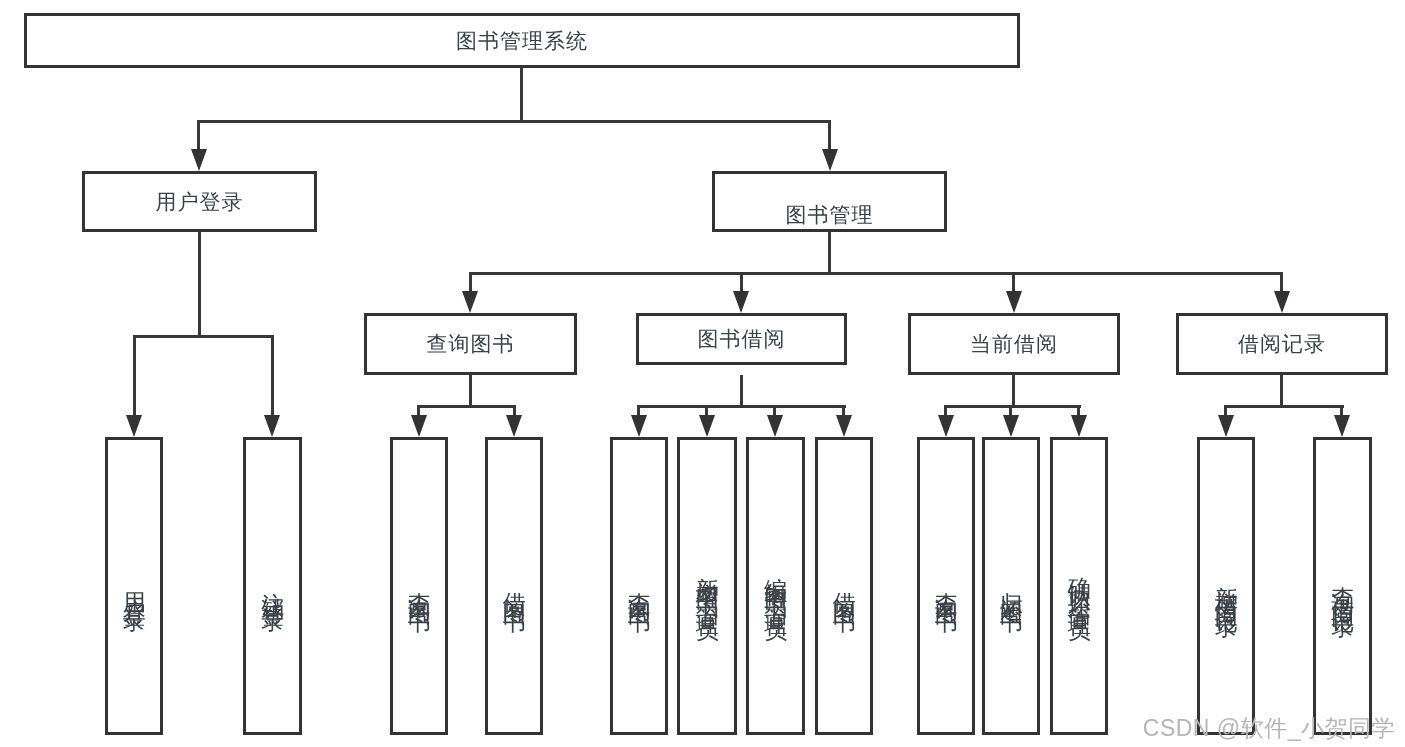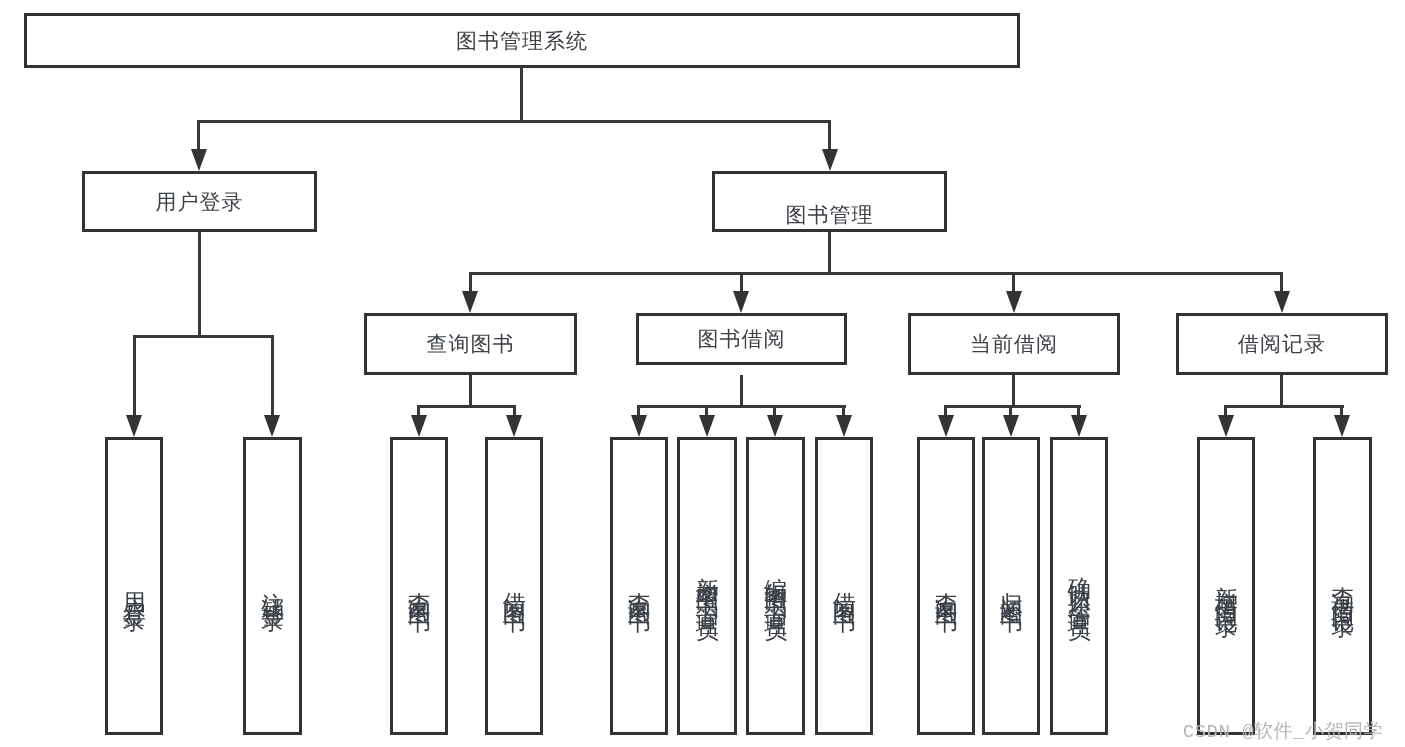--- a/index.html
+++ b/index.html
@@ -37,27 +37,26 @@
   .h { height: 3px; }
   .arrow {
     position: absolute;
     width: 0; height: 0;
     border-left: 8px solid transparent;
     border-right: 8px solid transparent;
     border-top: 22px solid #333333;
   }
   #watermark {
     position: absolute;
-    right: 22px;
+    right: 10px;
     bottom: 3px;
     color: #b5b5b5;
-    font-size: 19px;
+    font-size: 23px;
     letter-spacing: 0.5px;
     z-index: 5;
-    font-family: Liberation Mono, monospace;
   }
 </style>
 </head>
 <body>
 
 <div id="stage">
 
   <div class="box hbox" style="left:24px; top:13px; width:996px; height:55px;">
     <span>图书管理系统</span>
   </div>

